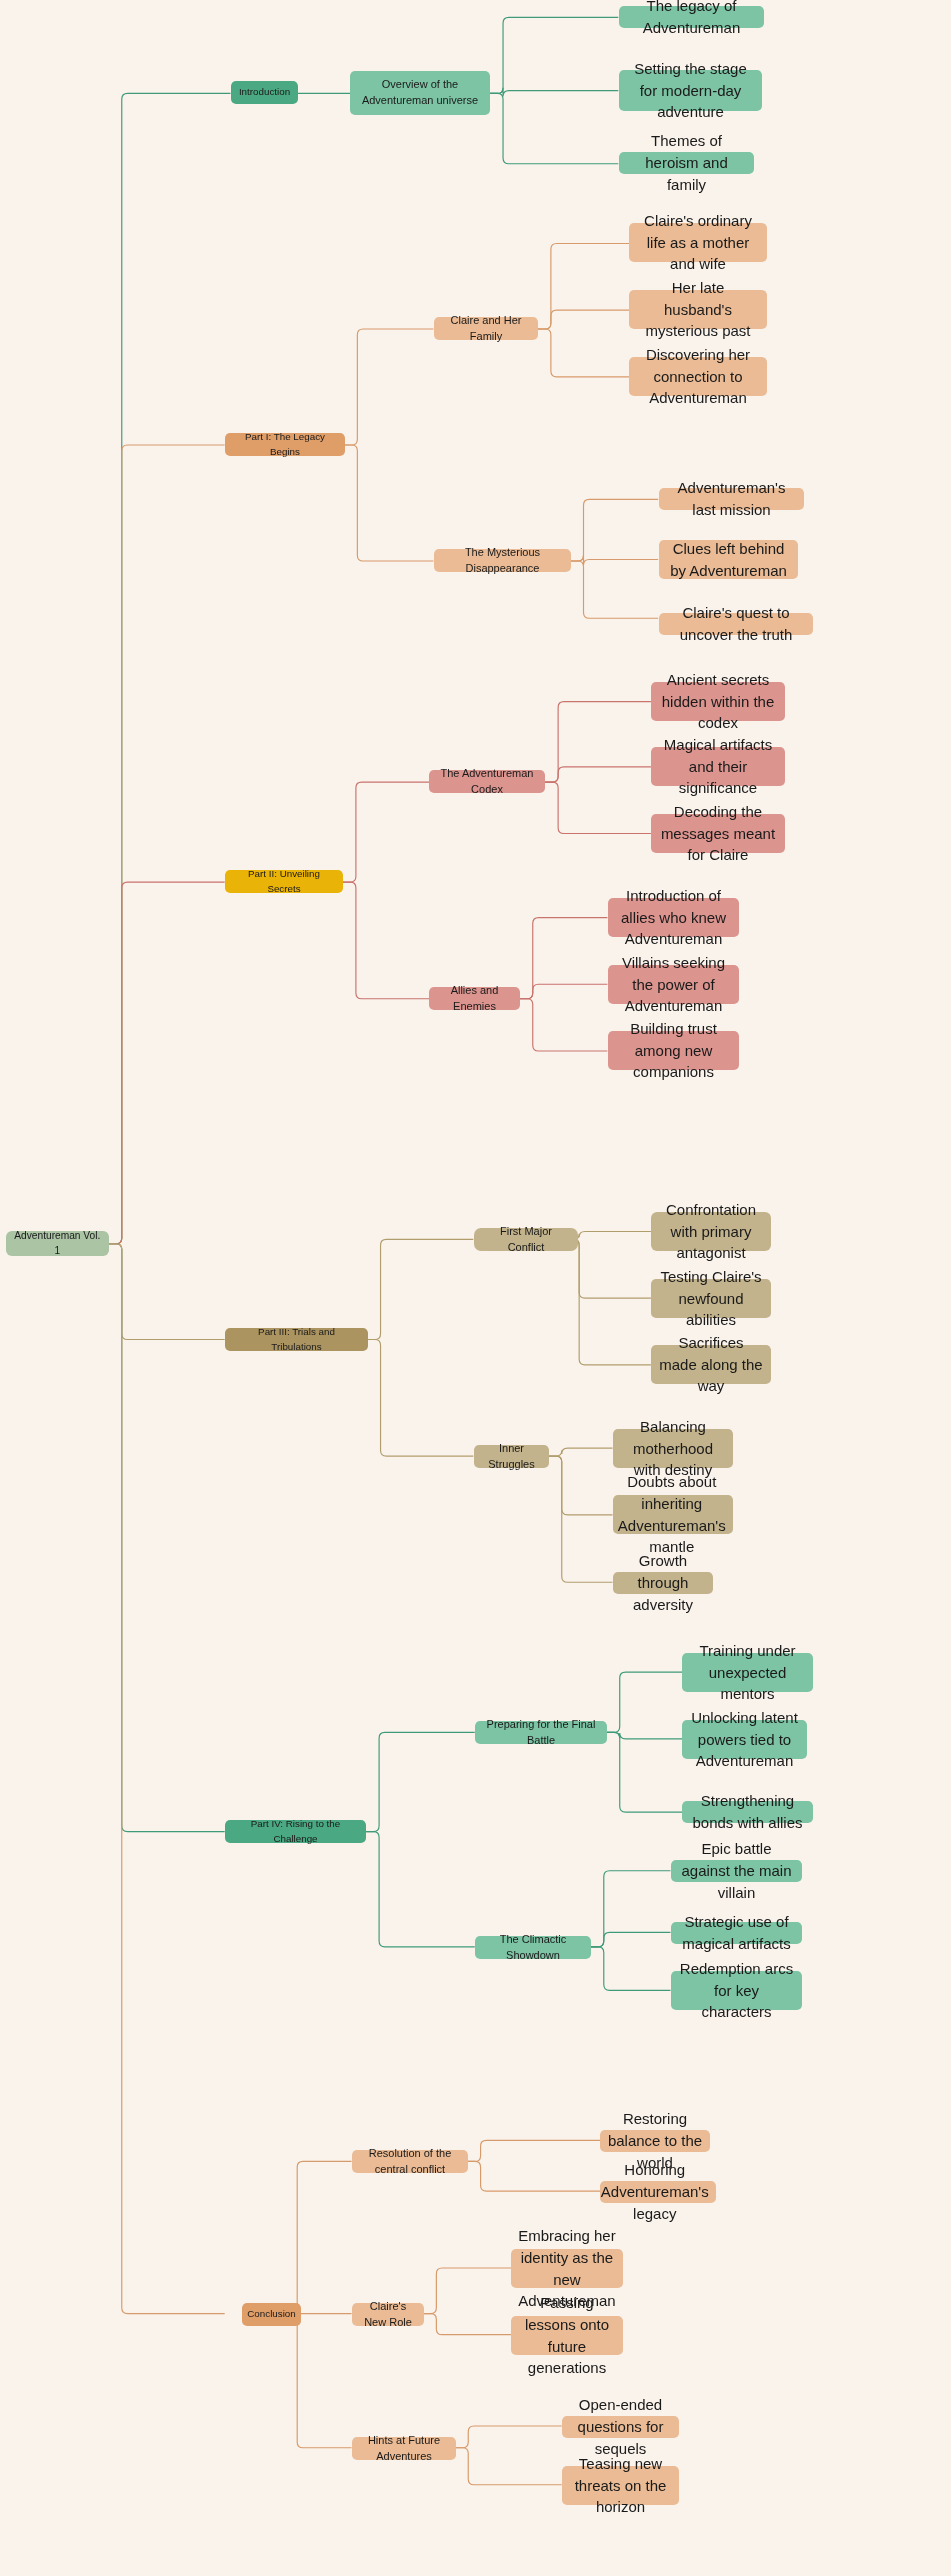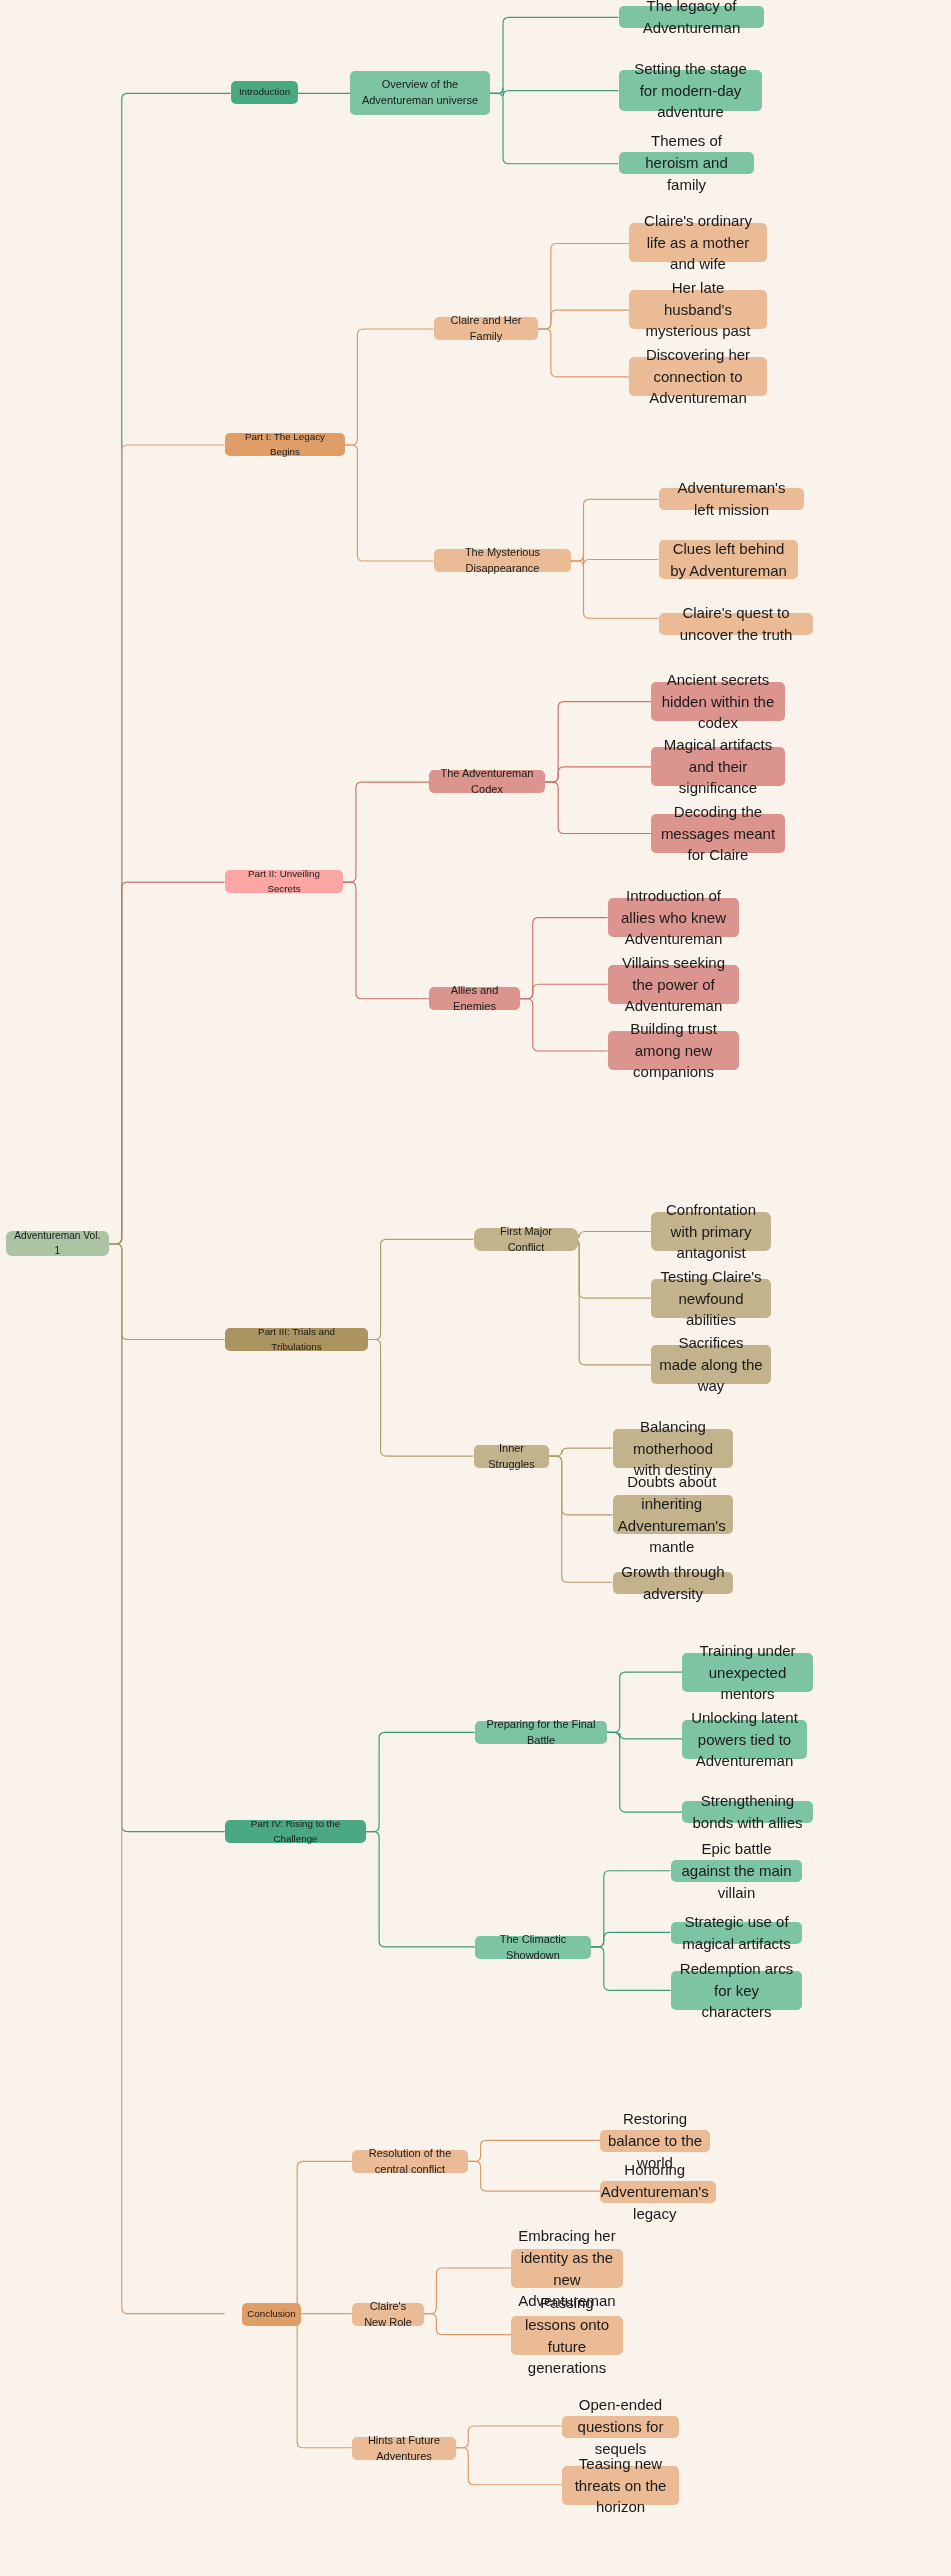--- a/index.html
+++ b/index.html
@@ -115,29 +115,29 @@
     <div class="node l3" style="left: 629px; top: 290px; width: 138px; height: 39px; background: rgb(234, 187, 148);">
       <span>Her late husband's mysterious past</span>
     </div>
     <div class="node l3" style="left: 629px; top: 357px; width: 138px; height: 39px; background: rgb(234, 187, 148);">
       <span>Discovering her connection to Adventureman</span>
     </div>
     <div class="node l2" style="left: 434px; top: 549px; width: 137px; height: 23px; background: rgb(234, 187, 148);">
       <span>The Mysterious Disappearance</span>
     </div>
     <div class="node l3" style="left: 659px; top: 488px; width: 145px; height: 22px; background: rgb(234, 187, 148);">
-      <span>Adventureman's left mission</span>
+      <span>Adventureman's last mission</span>
     </div>
     <div class="node l3" style="left: 659px; top: 540px; width: 139px; height: 39px; background: rgb(234, 187, 148);">
       <span>Clues left behind by Adventureman</span>
     </div>
     <div class="node l3" style="left: 659px; top: 607px; width: 154px; height: 22px; background: rgb(234, 187, 148); margin-top: 6px;">
       <span>Claire's quest to uncover the truth</span>
     </div>
-    <div class="node l1" style="left: 225px; top: 870px; width: 118px; height: 23px; background: #fca5a5;">
+    <div class="node l1" style="left: 225px; top: 870px; width: 118px; height: 23px; background: #eab308;">
       <span>Part II: Unveiling Secrets</span>
     </div>
     <div class="node l2" style="left: 429px; top: 770px; width: 116px; height: 23px; background: rgb(220, 148, 143);">
       <span>The Adventureman Codex</span>
     </div>
     <div class="node l3" style="left: 651px; top: 682px; width: 134px; height: 39px; background: rgb(220, 148, 143);">
       <span>Ancient secrets hidden within the codex</span>
     </div>
     <div class="node l3" style="left: 651px; top: 747px; width: 134px; height: 39px; background: rgb(220, 148, 143);">
       <span>Magical artifacts and their significance</span>
@@ -174,21 +174,21 @@
     </div>
     <div class="node l2" style="left: 474px; top: 1445px; width: 75px; height: 23px; background: rgb(194, 179, 140);">
       <span>Inner Struggles</span>
     </div>
     <div class="node l3" style="left: 613px; top: 1429px; width: 120px; height: 39px; background: rgb(194, 179, 140);">
       <span>Balancing motherhood with destiny</span>
     </div>
     <div class="node l3" style="left: 613px; top: 1495px; width: 120px; height: 39px; background: rgb(194, 179, 140);">
       <span>Doubts about inheriting Adventureman's mantle</span>
     </div>
-    <div class="node l3" style="left: 613px; top: 1572px; width: 120px; height: 22px; background: rgb(194, 179, 140);">
+    <div class="node l3" style="left: 613px; top: 1572px; width: 100px; height: 22px; background: rgb(194, 179, 140);">
       <span>Growth through adversity</span>
     </div>
     <div class="node l1" style="left: 225px; top: 1820px; width: 141px; height: 23px; background: rgb(74, 168, 130);">
       <span>Part IV: Rising to the Challenge</span>
     </div>
     <div class="node l2" style="left: 475px; top: 1721px; width: 132px; height: 23px; background: rgb(124, 196, 164);">
       <span>Preparing for the Final Battle</span>
     </div>
     <div class="node l3" style="left: 682px; top: 1653px; width: 131px; height: 39px; background: rgb(124, 196, 164);">
       <span>Training under unexpected mentors</span>

